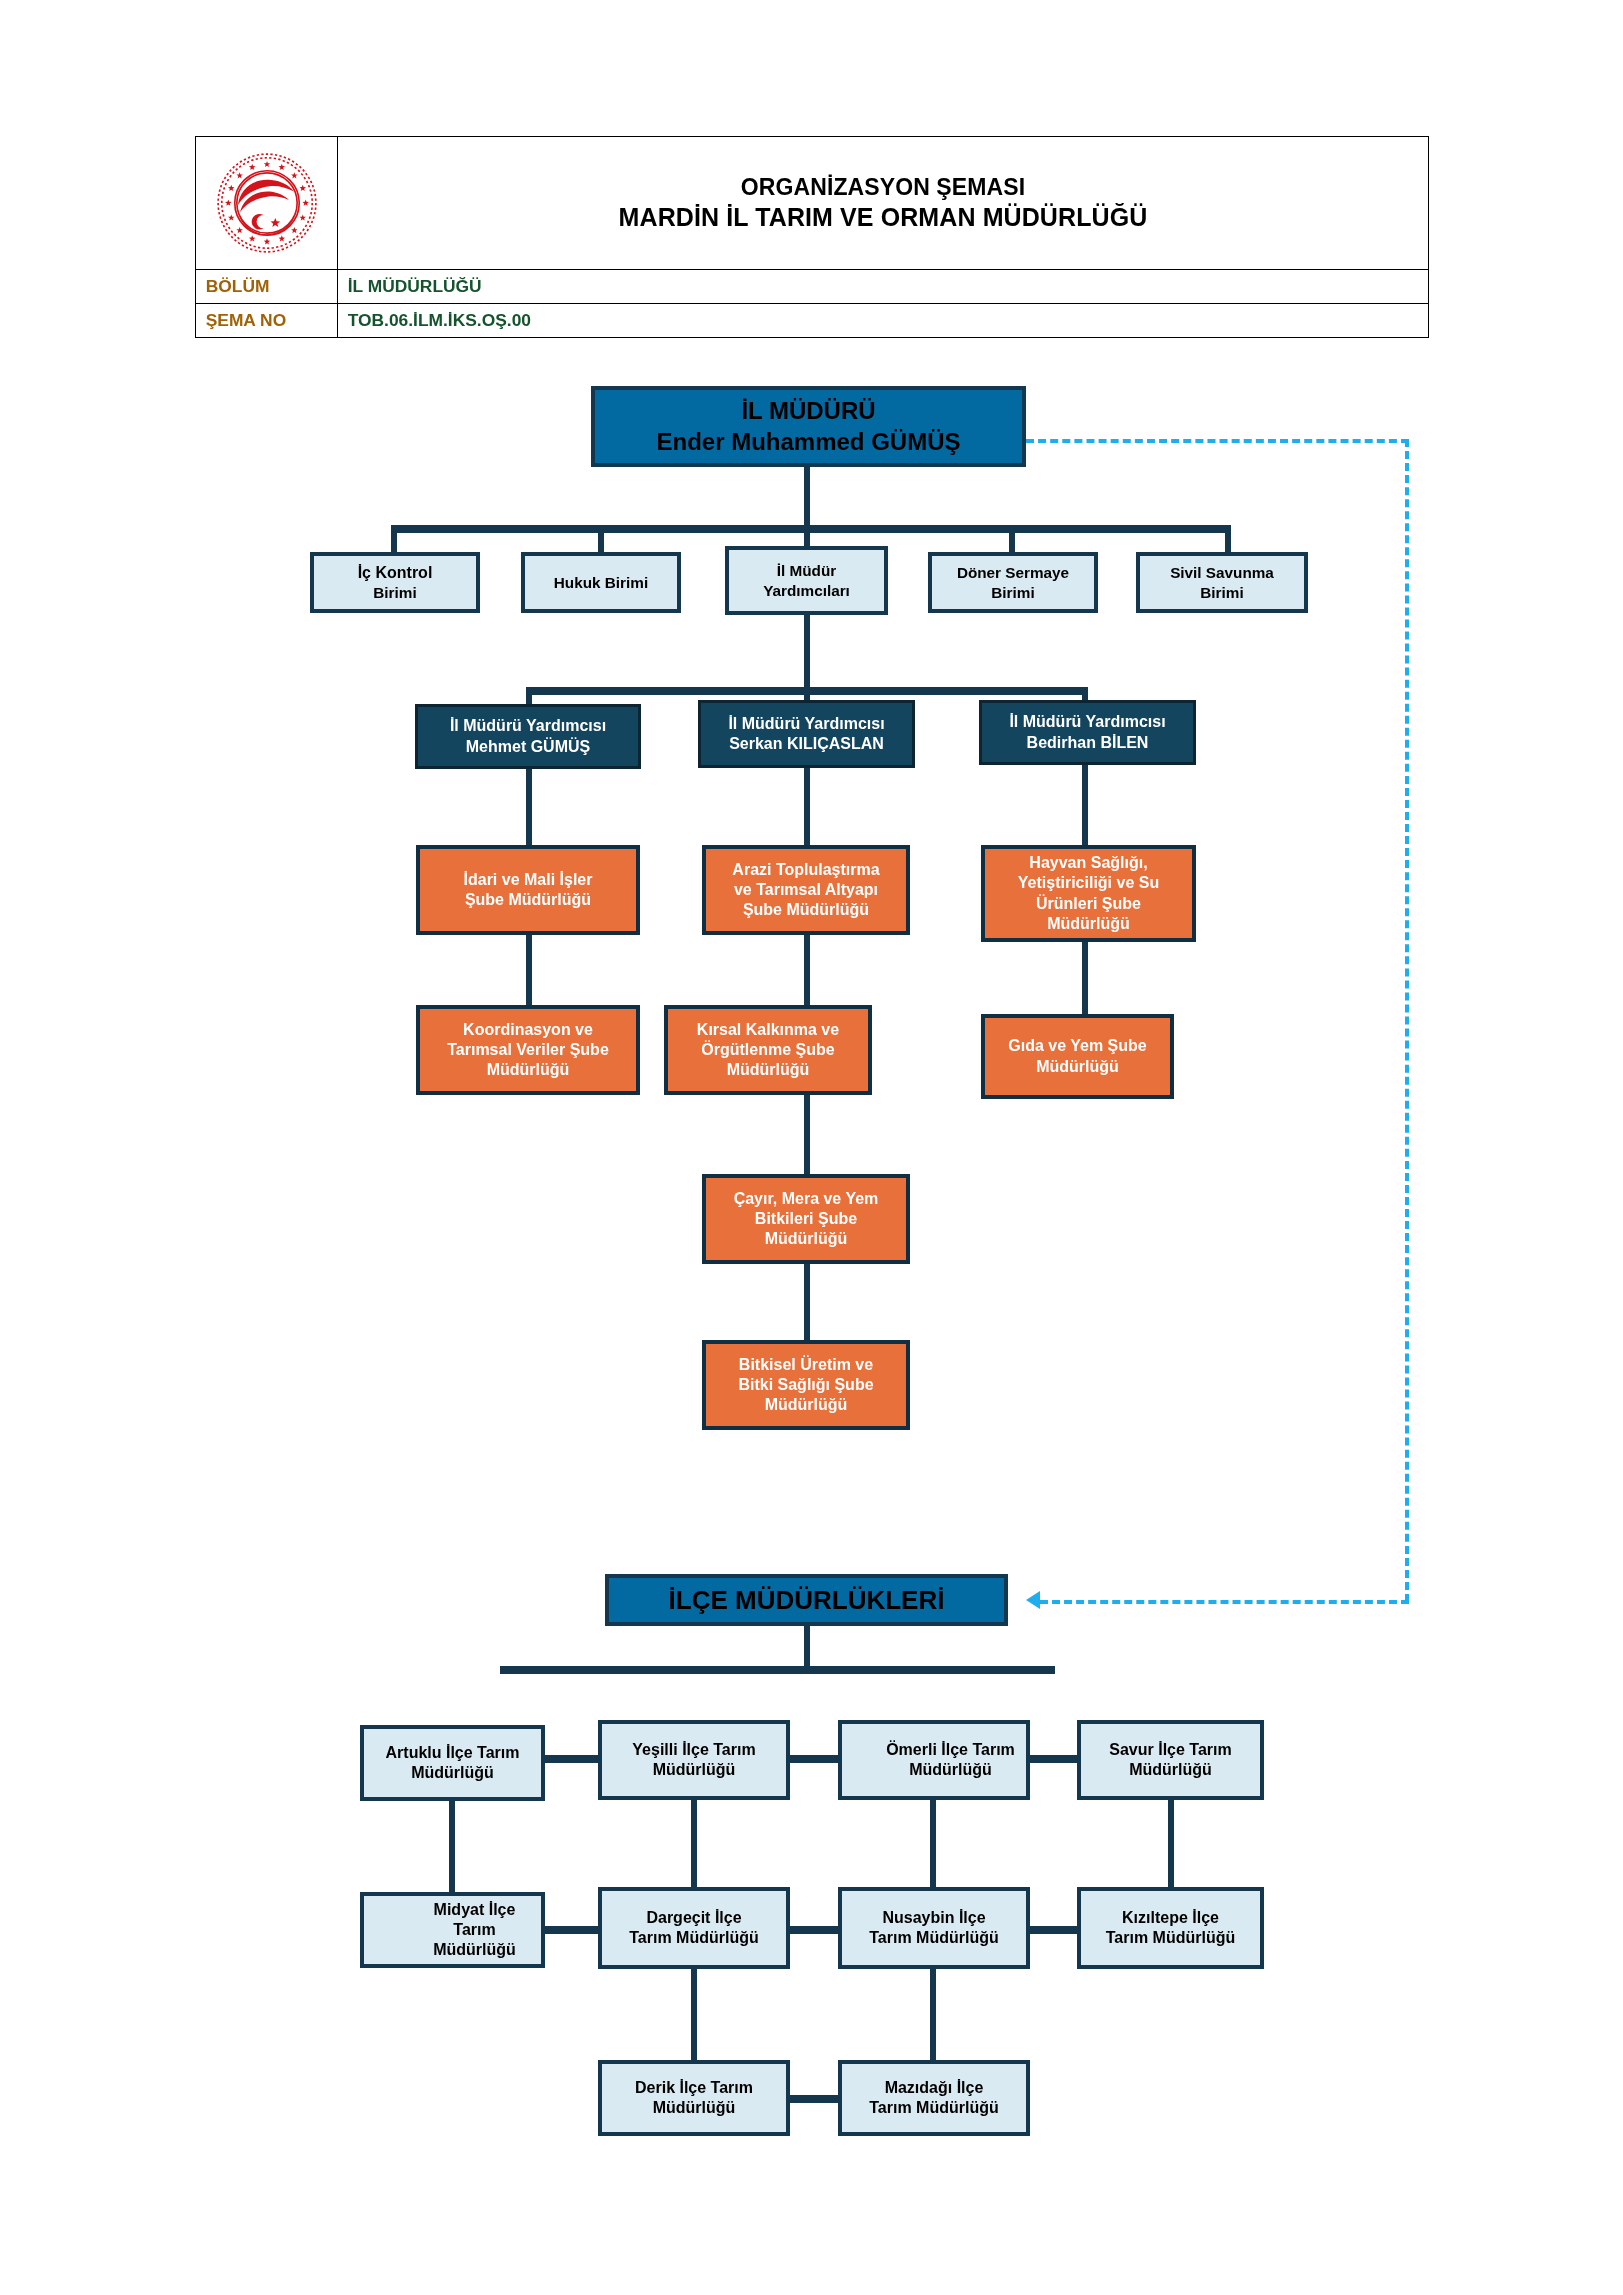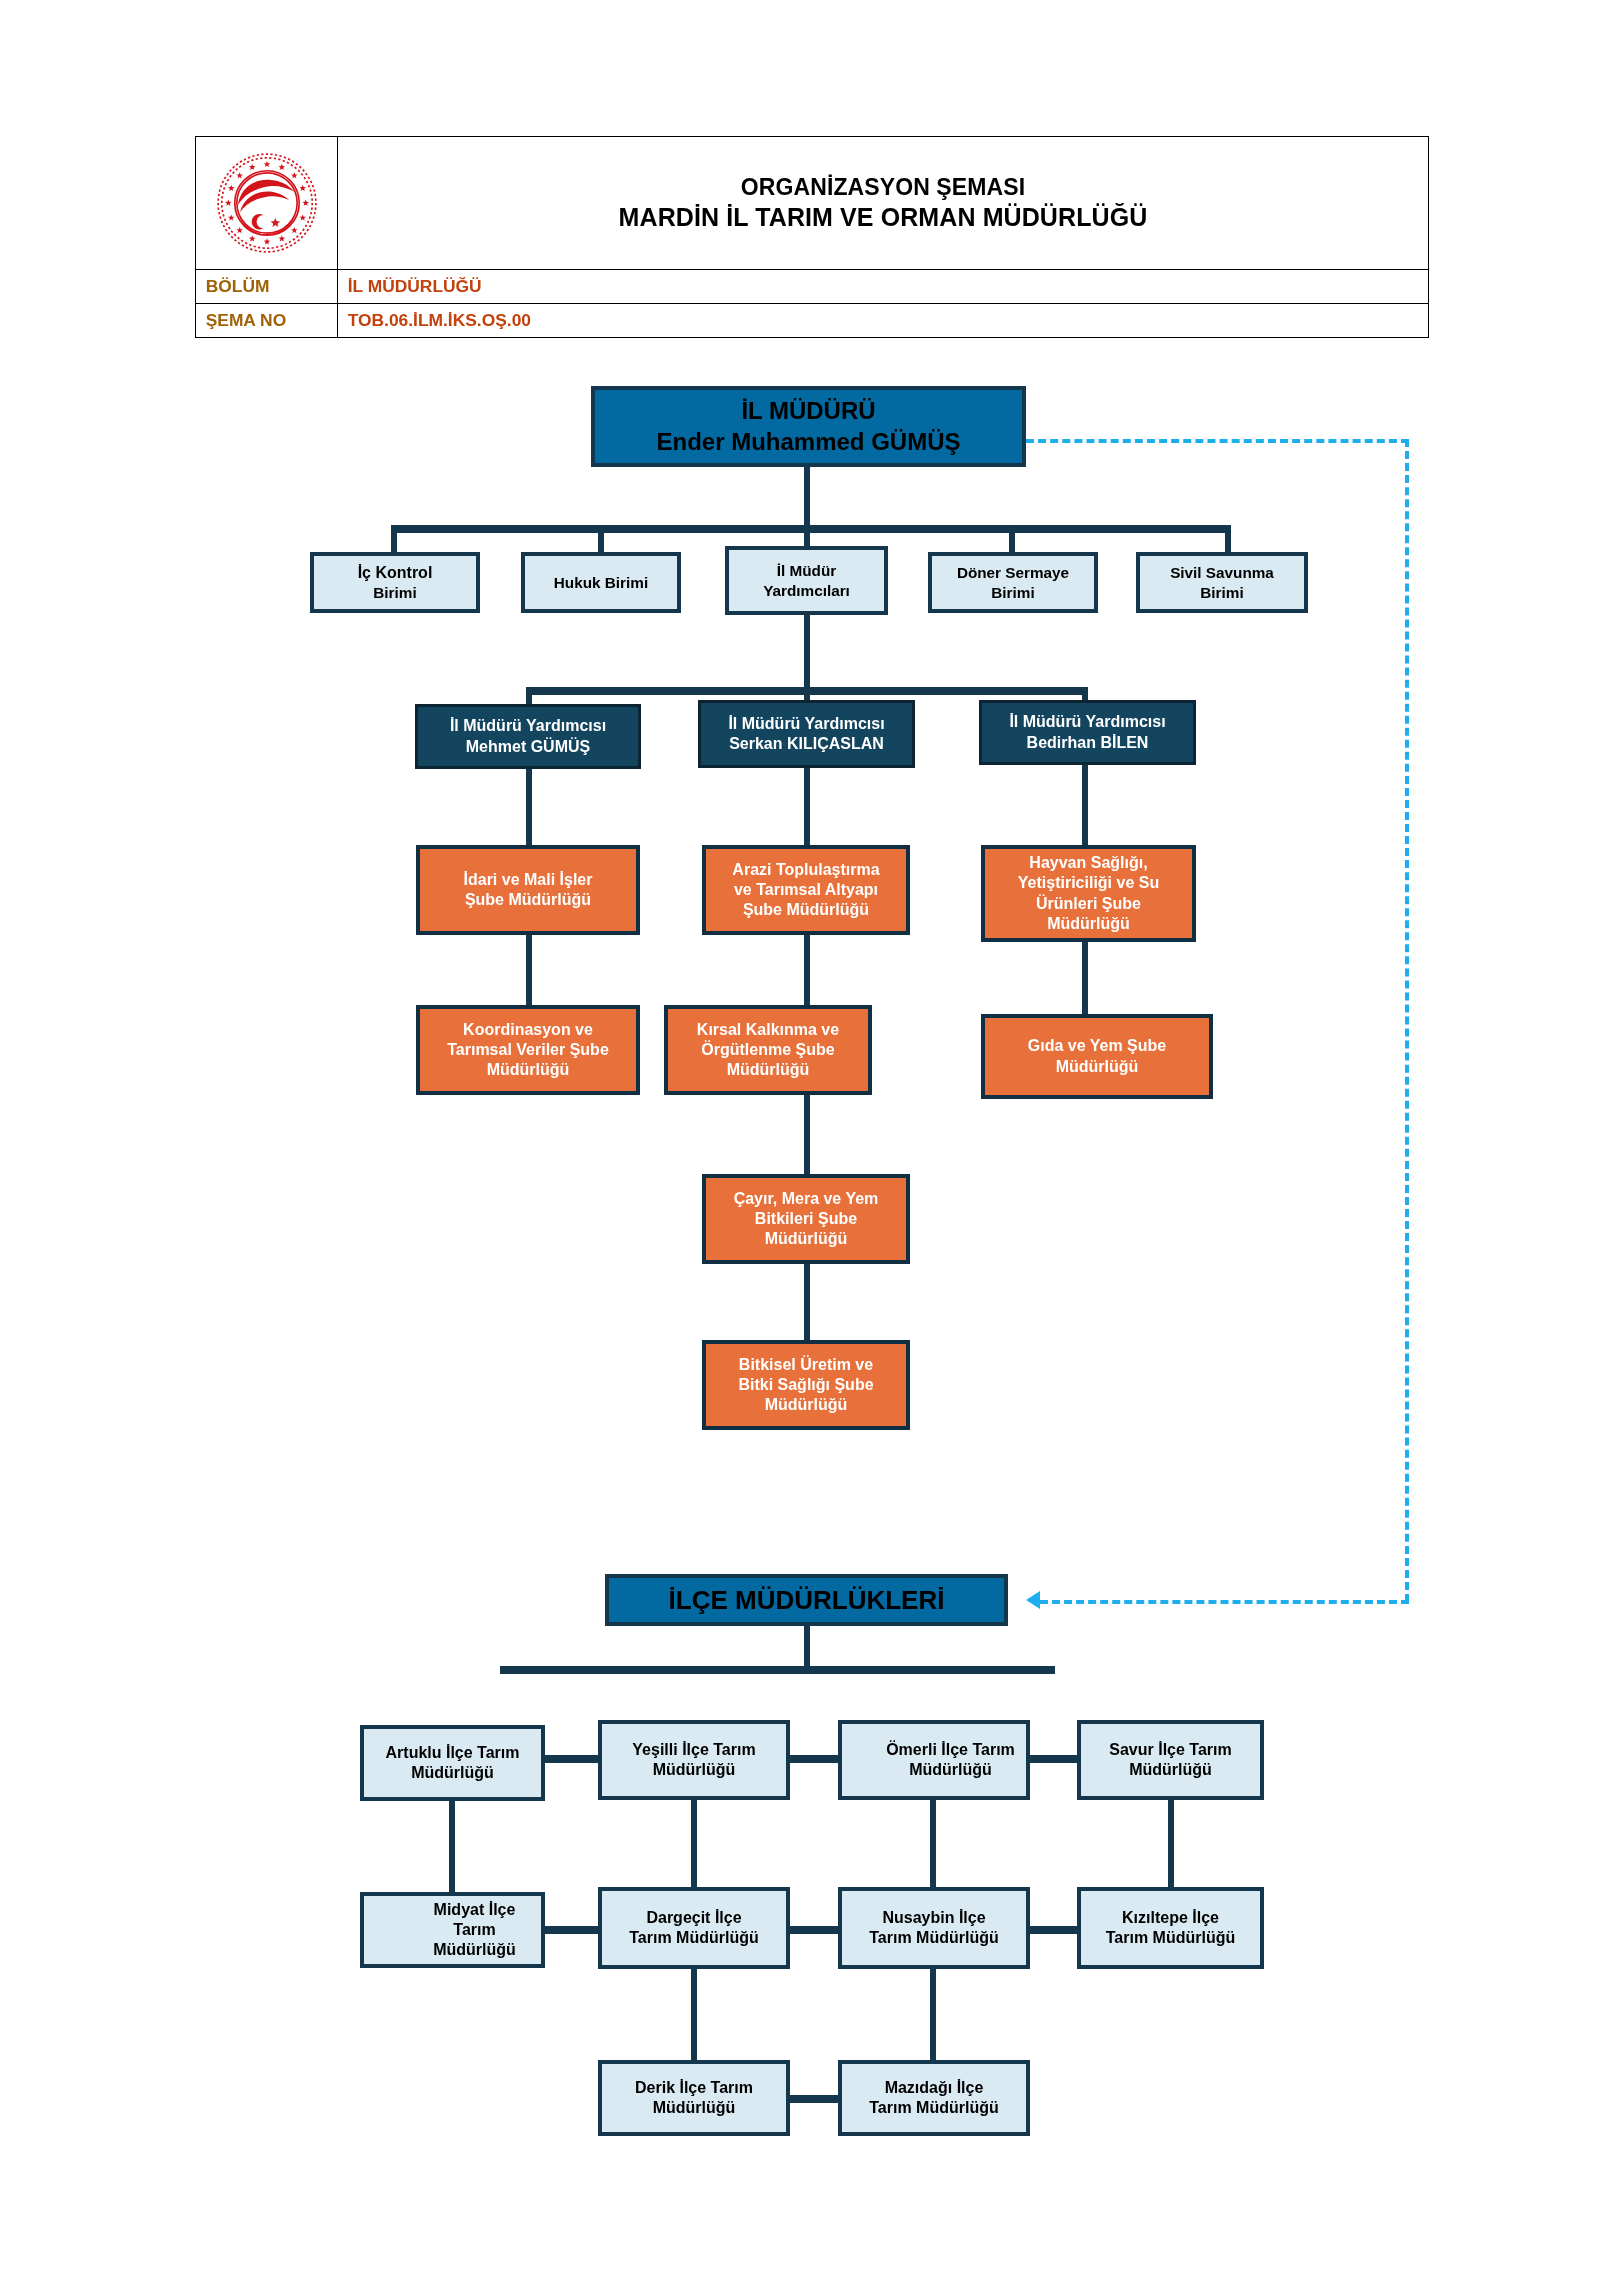--- a/index.html
+++ b/index.html
@@ -58,21 +58,21 @@
     border-right:1.4px solid #000;
     box-sizing:border-box;
     display:flex;align-items:center;
     padding-left:9.7px;
     font-size:17.4px;font-weight:bold;color:#a16207;
   }
   .hdr-value{
     flex:1;
     display:flex;align-items:center;
     padding-left:9.7px;
-    font-size:17.4px;font-weight:bold;color:#c2410c;
+    font-size:17.4px;font-weight:bold;color:#14532d;
   }
 
   
   .node{
     position:absolute;
     box-sizing:border-box;
     display:flex;
     align-items:center;
     justify-content:center;
     text-align:center;
@@ -301,21 +301,21 @@
 Bitki Sağlığı Şube
 Müdürlüğü</div>
   </div>
 
   <div class="node node-orange" style="left:981px; top:845px; width:215px; height:97px;">
     <div class="node-inner" style="font-size:16px; white-space:pre-line;">Hayvan Sağlığı,
 Yetiştiriciliği ve Su
 Ürünleri Şube
 Müdürlüğü</div>
   </div>
-  <div class="node node-orange" style="left:981px; top:1014px; width:232px; height:85px;">
+  <div class="node node-orange" style="left:981px; top:1014px; width:193px; height:85px;">
     <div class="node-inner" style="font-size:16px; white-space:pre-line;">Gıda ve Yem Şube
 Müdürlüğü</div>
   </div>
 
   <div class="node node-white" style="left:605px; top:1574px; width:403px; height:52px;">
     <div style="font-size:26px;">İLÇE MÜDÜRLÜKLERİ</div>
   </div>
 
   <div class="conn" style="left:804px; top:1626px; width:6.2px; height:44px;"></div>
   <div class="conn" style="left:500px; top:1666px; width:555px; height:8.3px;"></div>

